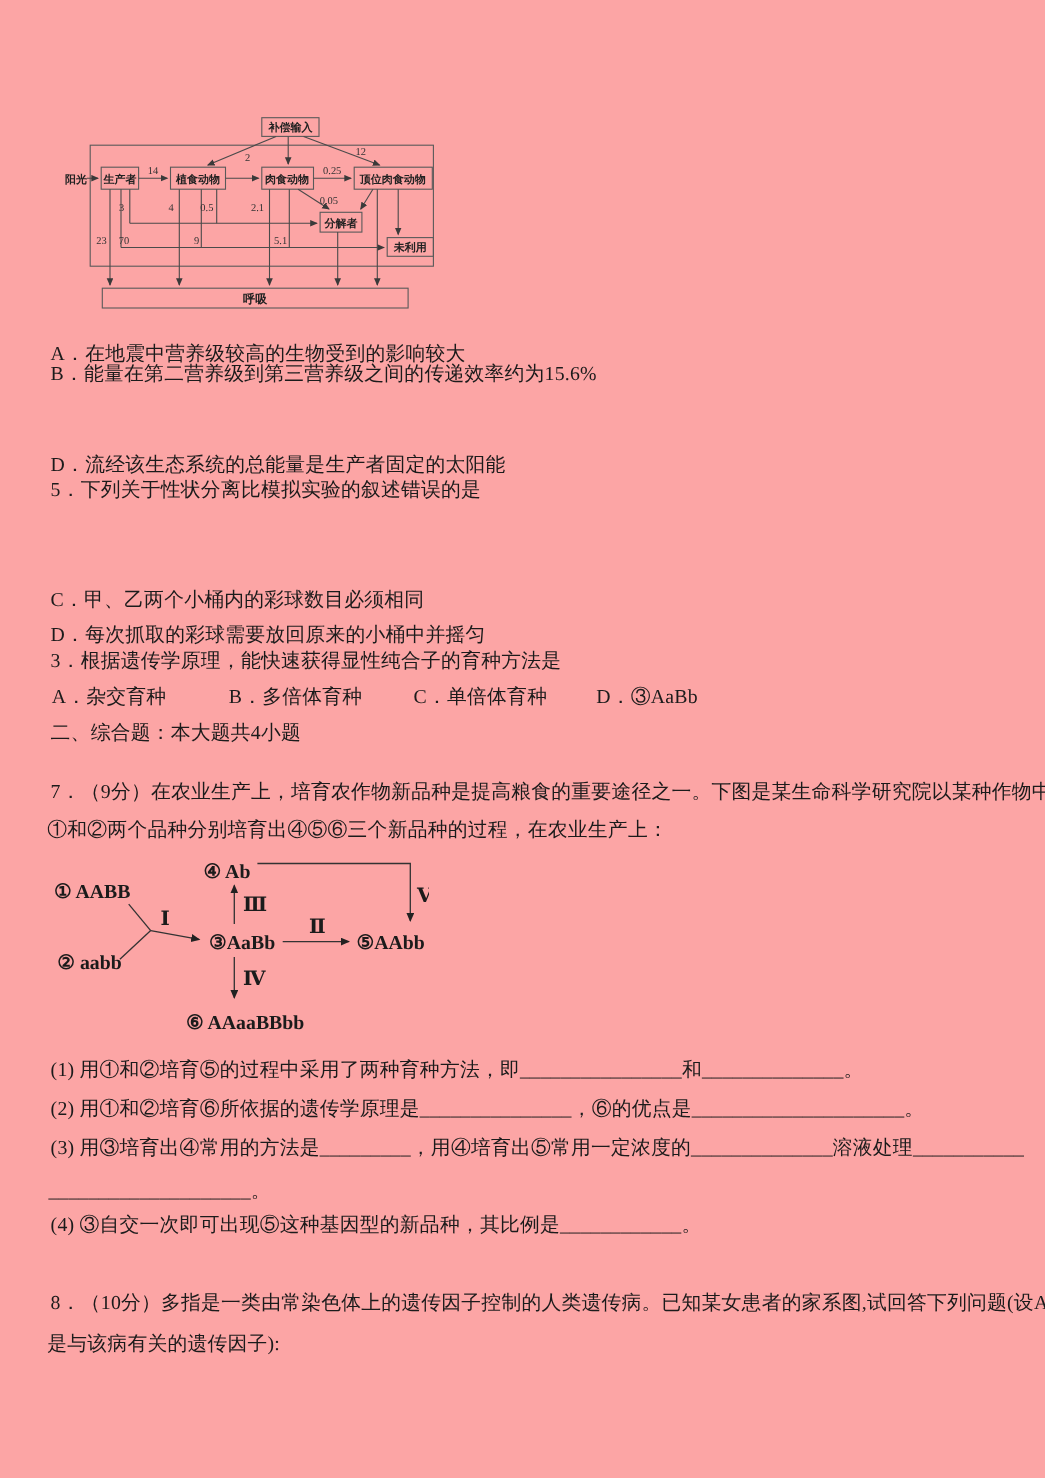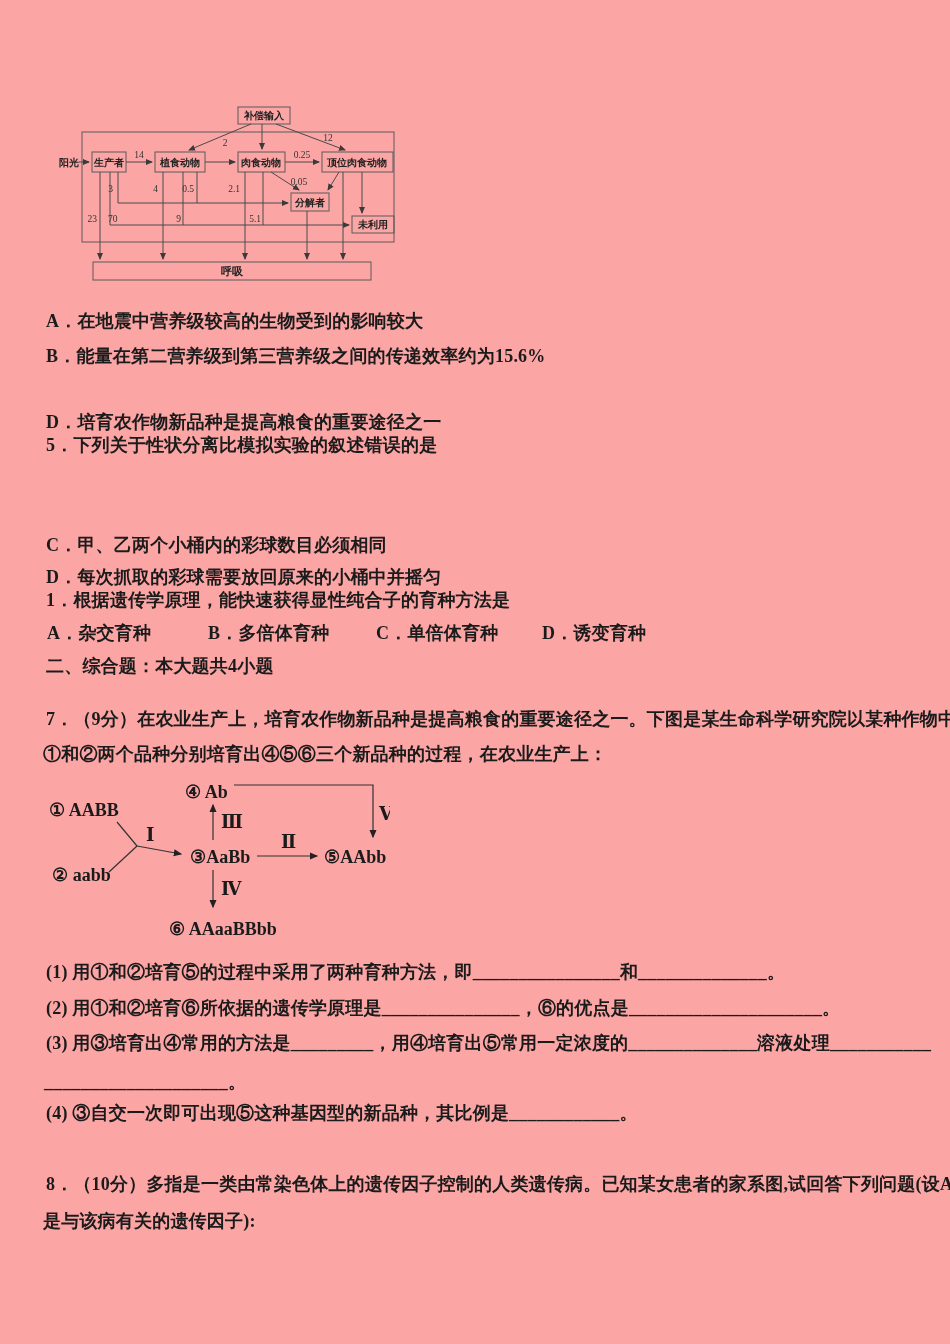--- a/index.html
+++ b/index.html
@@ -8,21 +8,21 @@
     width:950px;height:1344px;
     background:#fca5a5;
     font-family:"Liberation Serif","DejaVu Serif",serif;
     color:#1b1b1b;
     overflow:hidden;
   }
   .tl{
     position:absolute;
     left:46px;
     font-size:18px;
-    font-weight:bold;
+    font-weight:normal;
     line-height:24px;
     white-space:nowrap;
     letter-spacing:0.2px;
   }
   .opt-row span{position:absolute;top:0;white-space:nowrap;}
   svg text{font-family:"Liberation Serif","DejaVu Serif",serif;}
   .dgm{position:absolute;}
 </style>
 </head>
 <body>
@@ -101,33 +101,33 @@
         <text x="185" y="97" text-anchor="end">2.1</text>
         <text x="42" y="127" text-anchor="end">23</text>
         <text x="53" y="127" text-anchor="start">70</text>
         <text x="126" y="127" text-anchor="end">9</text>
         <text x="206" y="127" text-anchor="end">5.1</text>
       </g>
     </svg>
   </div>
 
   <div class="tl" style="top:309px">A．在地震中营养级较高的生物受到的影响较大</div>
-  <div class="tl" style="top:344px">B．能量在第二营养级到第三营养级之间的传递效率约为15.6%</div>
-  <div class="tl" style="top:410px">D．培育农作物新品种是提高粮食的重要途径之一</div>
+  <div class="tl" style="top:327px">B．能量在第二营养级到第三营养级之间的传递效率约为15.6%</div>
+  <div class="tl" style="top:410px">D．流经该生态系统的总能量是生产者固定的太阳能</div>
 
   <div class="tl" style="top:433px">5．下列关于性状分离比模拟实验的叙述错误的是</div>
   <div class="tl" style="top:565px">D．每次抓取的彩球需要放回原来的小桶中并摇匀</div>
   <div class="tl" style="top:533px">C．甲、乙两个小桶内的彩球数目必须相同</div>
 
-  <div class="tl" style="top:588px">1．根据遗传学原理，能快速获得显性纯合子的育种方法是</div>
+  <div class="tl" style="top:588px">3．根据遗传学原理，能快速获得显性纯合子的育种方法是</div>
   <div class="tl opt-row" style="top:621px;left:0;width:850px;height:24px">
     <span style="left:47px">A．杂交育种</span>
     <span style="left:208px">B．多倍体育种</span>
     <span style="left:376px">C．单倍体育种</span>
-    <span style="left:542px">D．诱变育种</span>
+    <span style="left:542px">D．③AaBb</span>
   </div>
 
   <div class="tl" style="top:654px">二、综合题：本大题共4小题</div>
 
   <div class="tl" style="top:707px">7．（9分）在农业生产上，培育农作物新品种是提高粮食的重要途径之一。下图是某生命科学研究院以某种作物中的</div>
   <div class="tl" style="top:742px;left:43px">①和②两个品种分别培育出④⑤⑥三个新品种的过程，在农业生产上：</div>
 
   <div class="dgm" style="left:45px;top:778px;width:345px;height:162px;">
     <svg width="345" height="162" viewBox="0 0 345 162">
       <defs>

